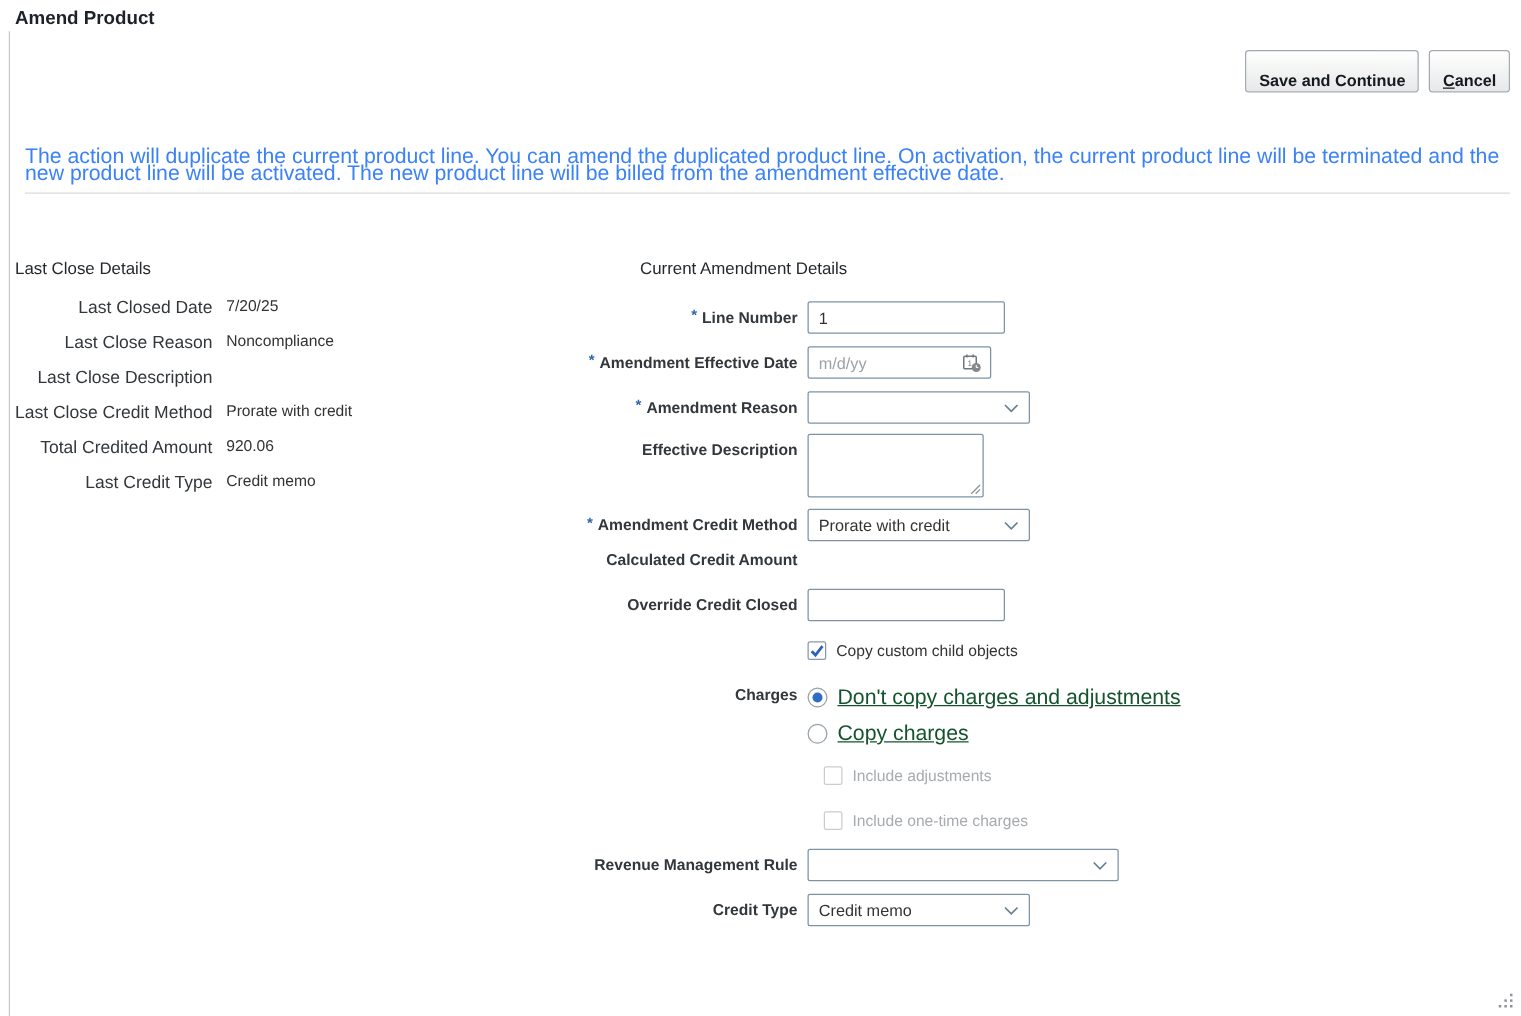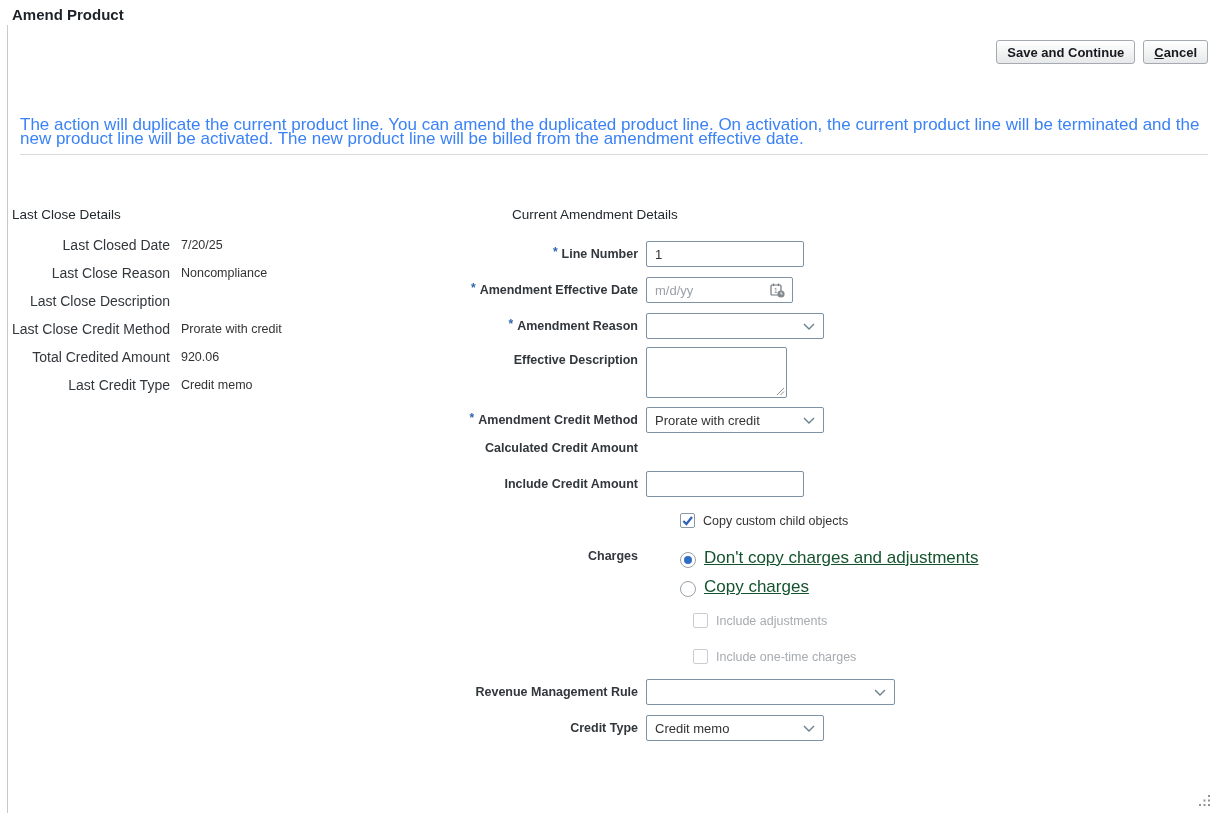--- a/index.html
+++ b/index.html
@@ -7,21 +7,21 @@
   body {
     width:1217px; height:813px; position:relative; overflow:hidden;
     font-family:"Liberation Sans", sans-serif; color:#333;
   }
   .left-border { position:absolute; left:7px; top:25px; width:1px; height:788px; background:#c5cacd; }
 
   .page-title { position:absolute; left:12px; top:6px; font-size:15px; font-weight:bold; color:#1d222a; }
 
   .toolbar { position:absolute; top:40px; right:9px; display:flex; gap:8px; }
   .btn {
-    height:24px; padding:4px 10px; font-family:"Liberation Sans", sans-serif;
+    height:24px; padding:16px 10px; font-family:"Liberation Sans", sans-serif;
     font-size:13px; font-weight:bold; color:#16191d;
     background:linear-gradient(#ffffff,#e7e8e9); border:1px solid #a5aab0; border-radius:3px;
     cursor:pointer; white-space:nowrap;
   }
   .btn .ak { text-decoration:underline; }
 
   .info-message {
     position:absolute; left:20px; top:118px; width:1188px;
     font-size:17px; font-weight:normal; color:#3b82f6; line-height:14px;
   }
@@ -74,21 +74,21 @@
   .select-value { font-size:13px; color:#333; white-space:nowrap; overflow:hidden; }
   .chev { flex:none; display:block; }
 
   .ta-wrap { position:relative; width:141px; height:51px; border:1px solid #7d93a5; border-radius:2px; background:#fff; }
   .ta-wrap textarea {
     width:100%; height:100%; border:none; outline:none; resize:none; background:transparent;
     font-family:"Liberation Sans", sans-serif; font-size:13px; color:#333; padding:4px 6px;
   }
   .ta-grip { position:absolute; right:1px; bottom:1px; }
 
-  .choice-row { display:flex; align-items:flex-end; gap:8px;margin-left:34px; }
+  .choice-row { display:flex; align-items:center; gap:8px; }
   .cb {
     width:15px; height:15px; border:1px solid #8a99a6; border-radius:2px; background:#fff;
     display:inline-flex; align-items:center; justify-content:center; cursor:pointer; flex:none;
   }
   .cb.disabled { border-color:#c9cdd1; cursor:default; }
   .cb-label { font-size:12.5px; color:#333; white-space:nowrap; }
   .cb-label.disabled { color:#a7abaf; }
 
   .radio {
     width:16px; height:16px; border:1px solid #98a2ab; border-radius:50%; background:#fff;
@@ -201,21 +201,21 @@
     </div>
   </div>
 </div>
 
 <div class="frow" style="top:435px">
   <div class="flabel"><span>Calculated Credit Amount</span></div>
   <div class="fctrl"><span class="lc-value" style="line-height:26px"></span></div>
 </div>
 
 <div class="frow" style="top:471px">
-  <div class="flabel"><span>Include Credit Amount</span></div>
+  <div class="flabel"><span>Override Credit Closed</span></div>
   <div class="fctrl"><input class="tinput w158" value="" style=""></div>
 </div>
 
 <div class="frow" style="top:513px">
   <div class="fctrl">
     <div class="choice-row">
       <span class="cb">
         <svg width="13" height="13" viewBox="0 0 14 14">
             <path d="M2.5 7.5 L5.8 10.8 L11.8 3.2" fill="none" stroke="#2f63bb" stroke-width="2.4"></path>
           </svg>

